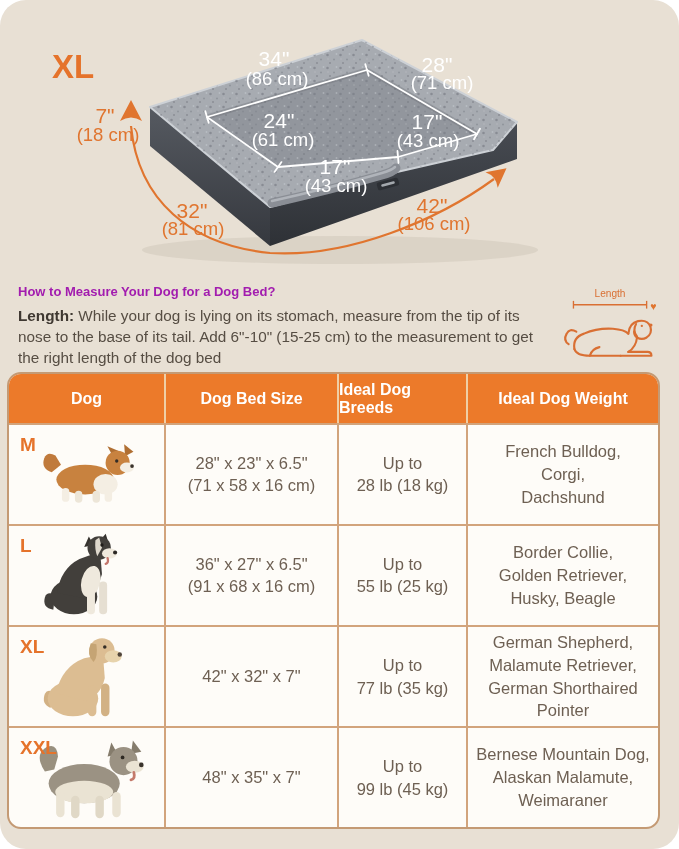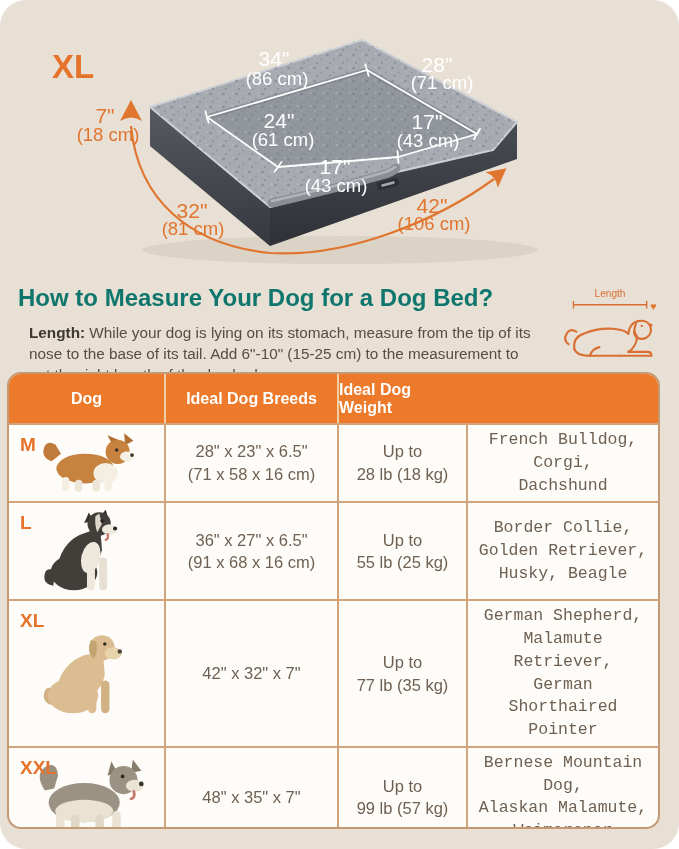--- a/index.html
+++ b/index.html
@@ -6,43 +6,43 @@
   .stage{position:relative;width:679px;height:849px;background:#fff;overflow:hidden;
          font-family:"Liberation Sans",sans-serif;}
   .card{position:absolute;inset:0;background:#E8E0D4;border-radius:26px;}
   .diagram{position:absolute;top:0;left:0;}
   .dimw{fill:#FFFFFF;font-size:21px;text-anchor:middle;}
   .dimw-cm{fill:#FFFFFF;font-size:18.5px;text-anchor:middle;}
   .dimo{fill:#E0752F;font-size:21px;text-anchor:middle;}
   .dimo-cm{fill:#E0752F;font-size:18.5px;text-anchor:middle;}
   .xl-label{fill:#E5732B;font-size:33px;font-weight:bold;}
   .measure{position:absolute;top:284px;left:18px;right:14px;color:#564D43;}
-  .measure h2{margin:0 0 7px 0;font-size:24px;font-weight:bold;color:#0f766e;}
-  .measure-text{margin:11px;font-size:15.3px;line-height:1.36;padding-right:116px;}
+  .measure h2{margin:0 0 7px 0;font-size:13px;font-weight:bold;color:#a21caf;}
+  .measure-text{margin:0;font-size:15.3px;line-height:1.36;padding-right:116px;}
   .measure-text strong{color:#40? ;}
   .measure-text strong{color:#3F3831;}
   .measure-note{margin:2px 0 0 0;font-size:15.3px;line-height:1.36;padding-right:116px;}
   .measure-icon{position:absolute;right:2px;top:2px;width:104px;height:76px;}
   .mi-label{fill:#D96F33;font-size:10.5px;text-anchor:middle;}
   .mi-heart{fill:#E0752F;font-size:11px;text-anchor:middle;}
   .size-table{position:absolute;top:372px;left:7px;width:653px;height:457px;
       box-sizing:border-box;border:2.5px solid #C49A74;border-radius:14px;overflow:hidden;
       background:#FEFCF8;display:flex;flex-direction:column;}
   .thead{flex:0 0 49px;display:grid;grid-template-columns:155px 173px 129px 1fr;background:#EC7A2A;}
   .th{display:flex;align-items:center;justify-content:center;color:#fff;font-weight:bold;
       font-size:16px;border-left:2px solid #EFCFA6;}
   .th:first-child{border-left:none;}
   .trow{flex:1;display:grid;grid-template-columns:155px 173px 129px 1fr;}
   .td{border-left:2px solid #D2A47C;border-top:2px solid #D2A47C;display:flex;flex-direction:column;
       align-items:center;justify-content:center;text-align:center;color:#6E6053;font-size:16.5px;
       line-height:1.38;padding:4px 6px;box-sizing:border-box;}
   .td:first-child{border-left:none;}
   .dog-cell{position:relative;}
   .size-letter{position:absolute;top:7px;left:11px;font-weight:bold;font-size:19px;color:#E5732B;}
-  .breeds{white-space:pre-line;font-family:Liberation Mono, monospace;}
+  .breeds{white-space:pre-line;}
 </style>
 </head>
 <body>
 
 <div class="stage">
   <div class="card"></div>
 
   <svg class="diagram" width="679" height="272" viewBox="0 0 679 272">
     <defs>
       <linearGradient id="gL" x1="0" y1="0" x2="0" y2="1">
@@ -142,20 +142,21 @@
         <path d="M30,59 Q32,52 40,50"></path>
         <circle cx="84" cy="28" r="1.2" fill="#D96F33" stroke="none"></circle>
         <circle cx="93.5" cy="27" r="1.6" fill="#D96F33" stroke="none"></circle>
       </g>
     </svg>
   </section>
 
   <section class="size-table">
     <div class="thead">
       <div class="th">Dog</div>
+      <div class="th">Dog Bed Size</div>
       <div class="th">Ideal Dog Breeds</div>
       <div class="th">Ideal Dog Weight</div>
     </div>
 
     <div class="trow">
       <div class="td dog-cell">
         <span class="size-letter">M</span>
         <svg width="104" height="68" viewBox="0 0 112 72">
           <path d="M18,34 Q6,30 10,19 Q13,11 22,16 L28,26 Z" fill="#C07A3C"></path>
           <ellipse cx="54" cy="42" rx="31" ry="16" fill="#C8823F"></ellipse>
@@ -265,20 +266,20 @@
           <circle cx="123" cy="33" r="2.5" fill="#39332C"></circle>
           <path d="M115,41 Q117,48 112,49" stroke="#C47A6B" stroke-width="3" fill="none" stroke-linecap="round"></path>
           <circle cx="103" cy="25" r="2" fill="#2E2922"></circle>
         </svg>
       </div>
       <div class="td">
         <div>48" x 35" x 7"</div>
       </div>
       <div class="td">
         <div>Up to</div>
-        <div>99 lb (57 kg)</div>
+        <div>99 lb (45 kg)</div>
       </div>
       <div class="td breeds">Bernese Mountain Dog,
 Alaskan Malamute,
 Weimaraner</div>
     </div>
   </section>
 </div>
 
 </body></html>

